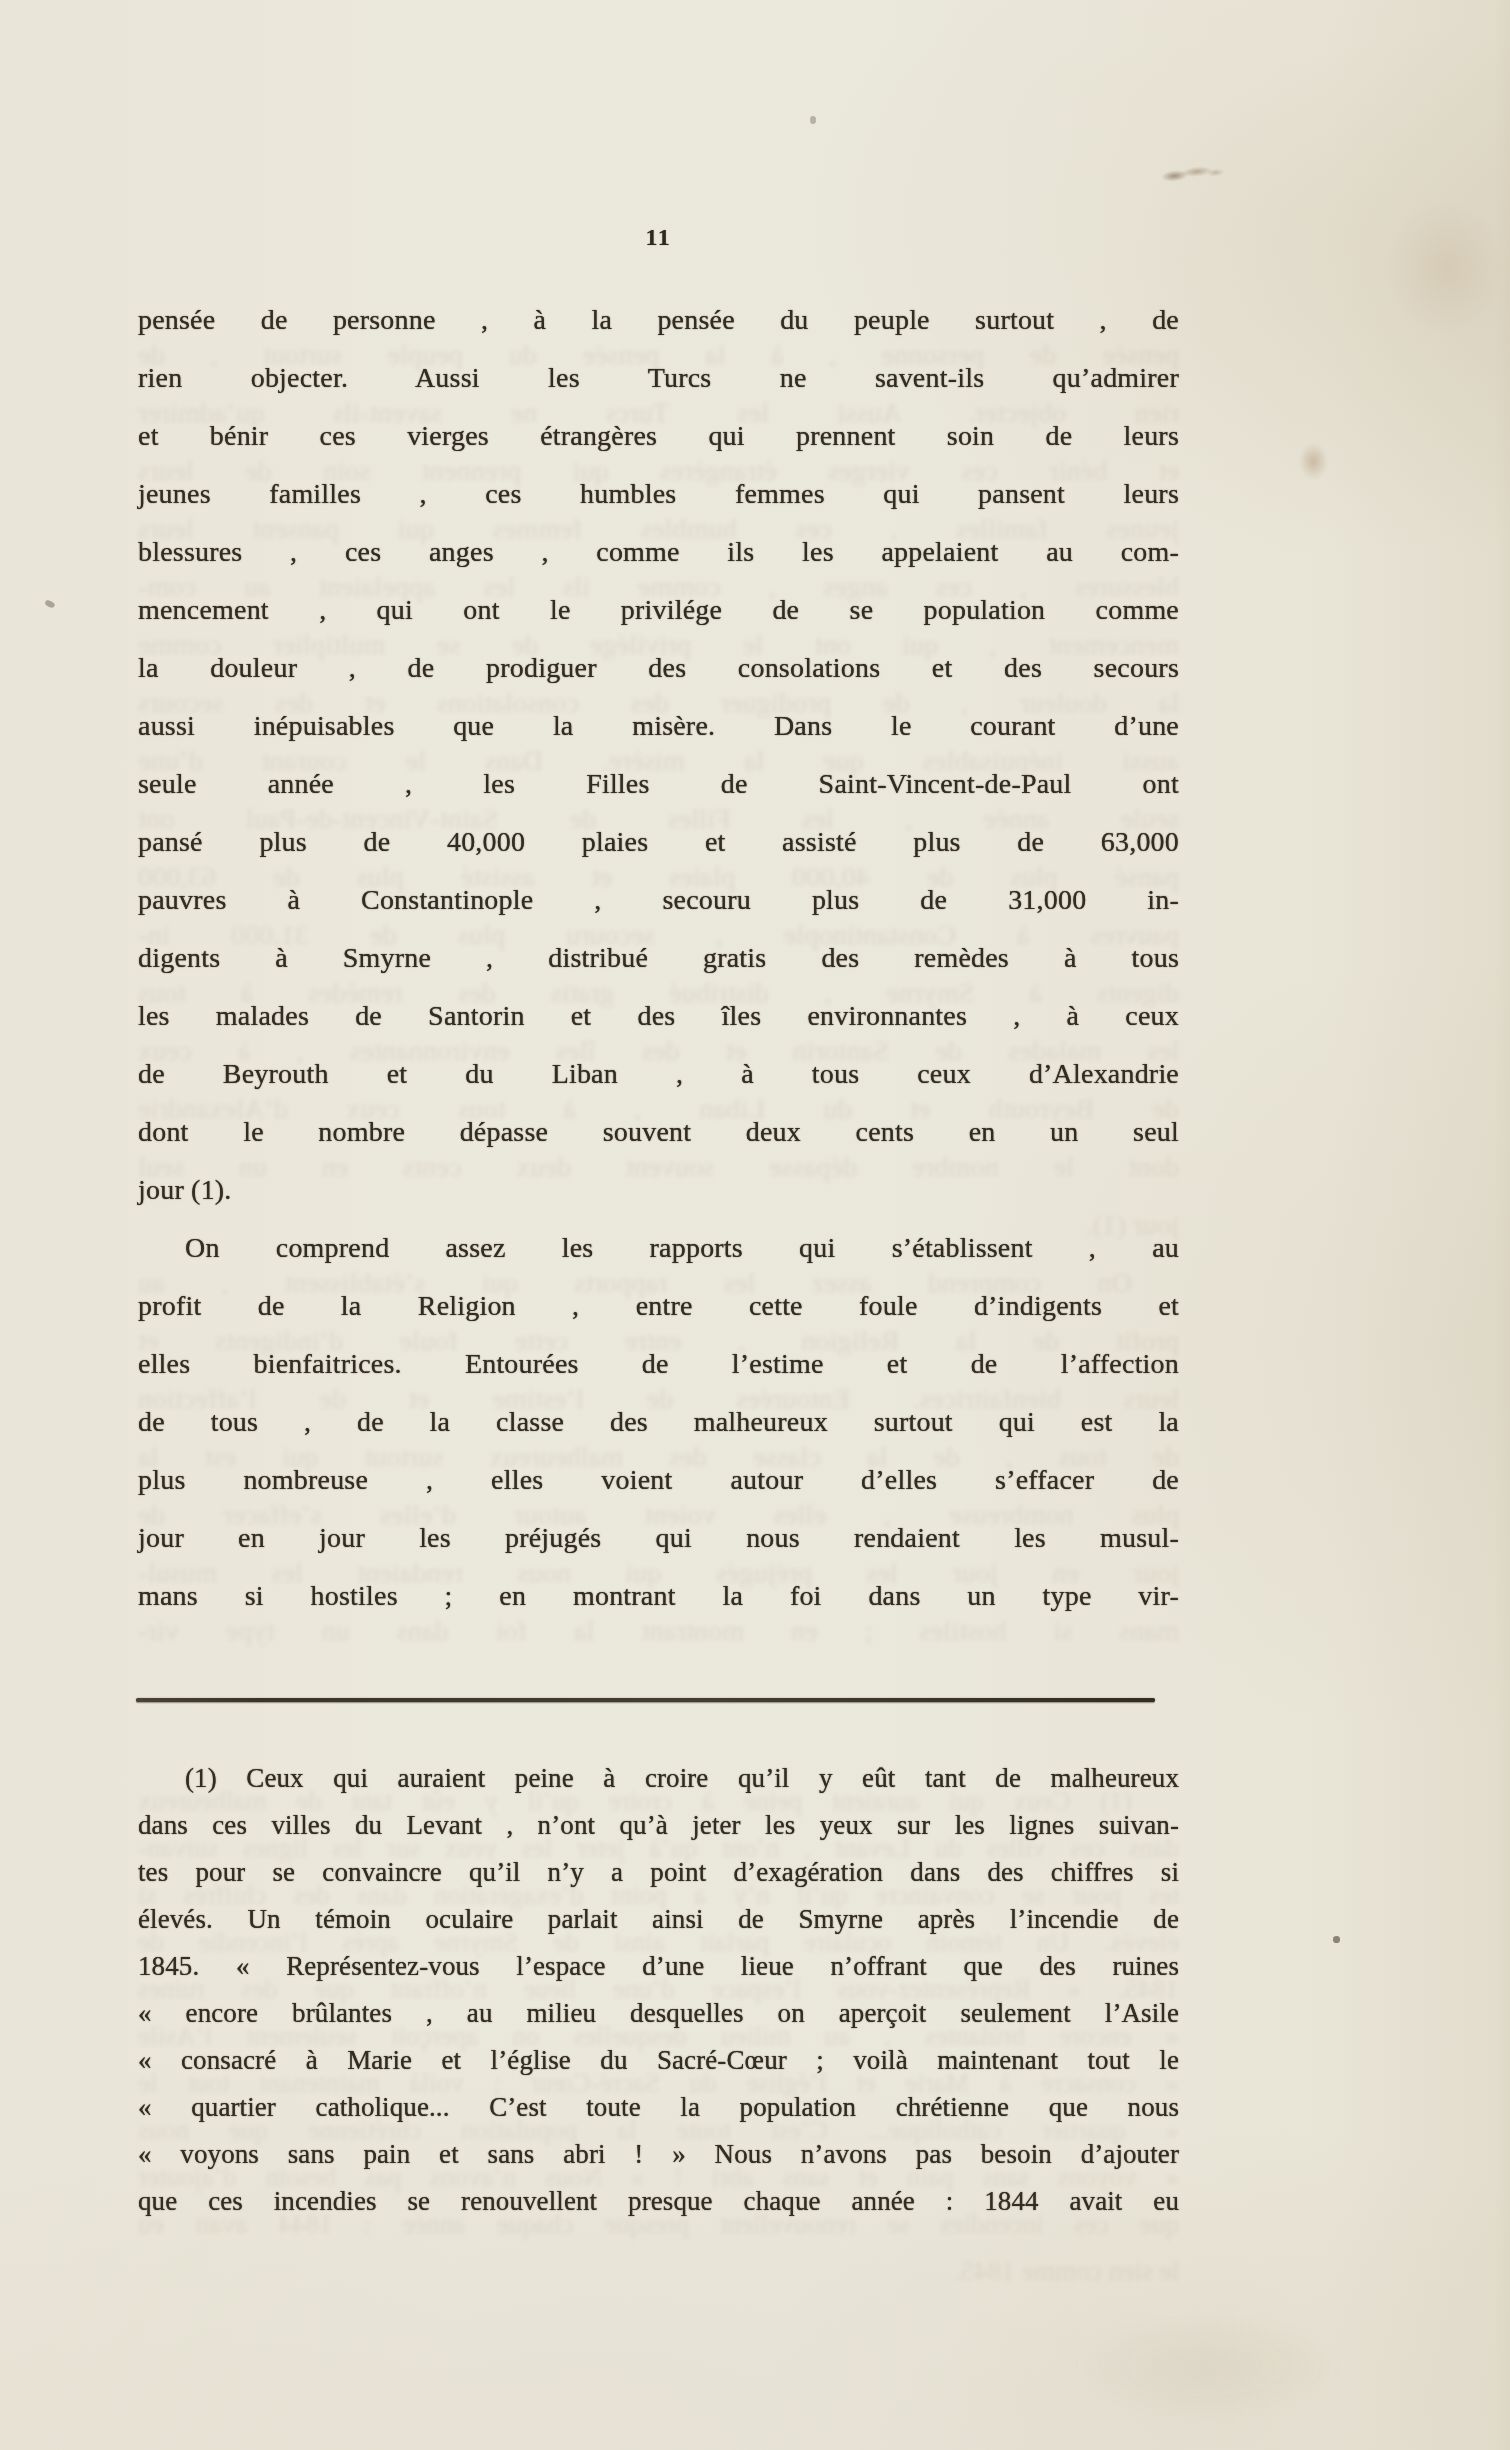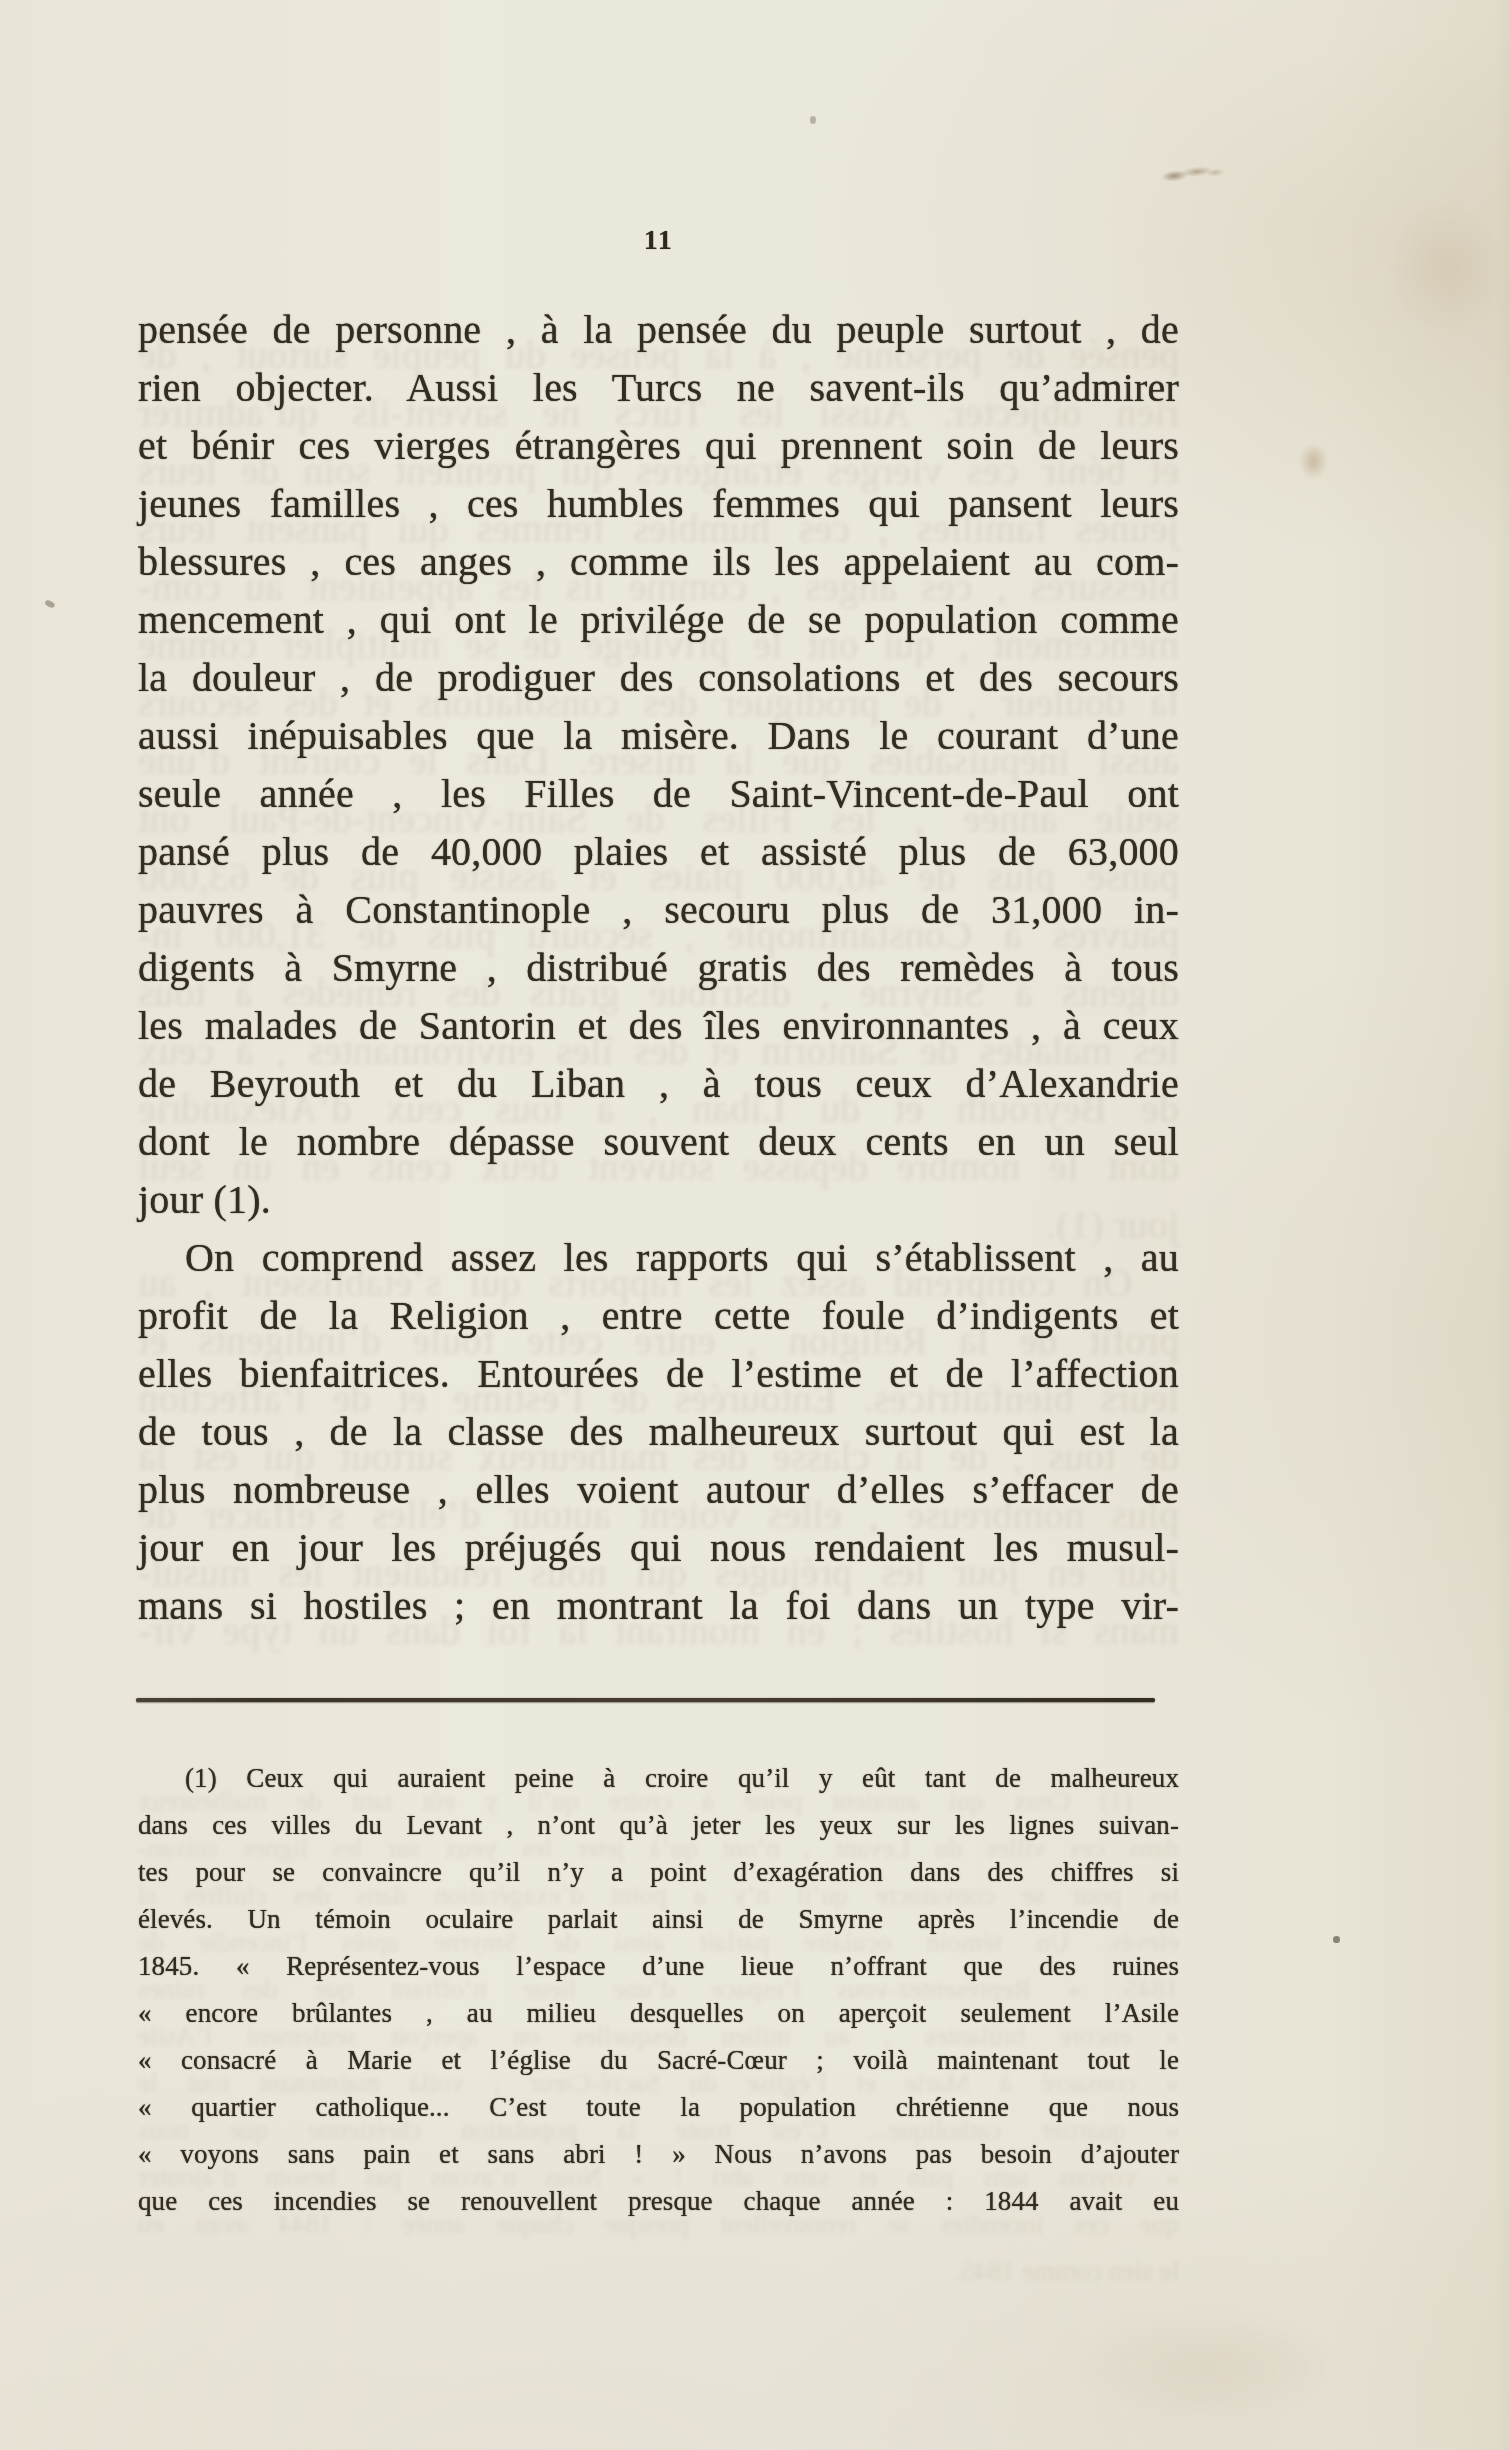--- a/index.html
+++ b/index.html
@@ -16,26 +16,26 @@
       radial-gradient(567px 405px at 97% 12%, rgba(170,140,100,0.08), transparent 65%),
       radial-gradient(729px 567px at 96% 55%, rgba(150,125,95,0.05), transparent 70%),
       radial-gradient(1215px 729px at 35% 103%, rgba(150,122,88,0.07), transparent 72%),
       radial-gradient(648px 405px at 80% 98%, rgba(150,120,85,0.06), transparent 70%),
       linear-gradient(90deg, #e9e5d8 0%, #ebe8dc 30%, #eae7db 62%, #e8e4d6 88%, #e2ddcd 99%, #ded8c6 100%);
   }
   
   .page-number {
     position: absolute; left: 138px; top: 224px; width: 1041px;
     text-align: center;
-    font-size: 28px; font-weight: bold; color: #2e2820;
+    font-size: 24px; font-weight: bold; color: #2e2820;
     letter-spacing: 1.6px;
     text-shadow: 0 0 1.1px rgba(46,40,32,0.6);
   }
   .text-block { position: absolute; left: 138px; width: 1041px; color: #332c22; }
-  .main-block { top: 301px; font-size: 40px; letter-spacing: 0.2px; }
+  .main-block { top: 291px; font-size: 28px; letter-spacing: 0.2px; }
   .main-block .tline { height: 58px; line-height: 58px; }
   .foot-block { top: 1755px; font-size: 27px; letter-spacing: 0.1px; }
   .foot-block .tline { height: 47px; line-height: 47px; }
   .tline {
     white-space: nowrap;
     text-align: justify;
     text-align-last: justify;
     text-shadow: 0 0 0.8px rgba(51,44,34,0.85), 0 0 2px rgba(51,44,34,0.25);
   }
   .tline.indent { text-indent: 47px; }

